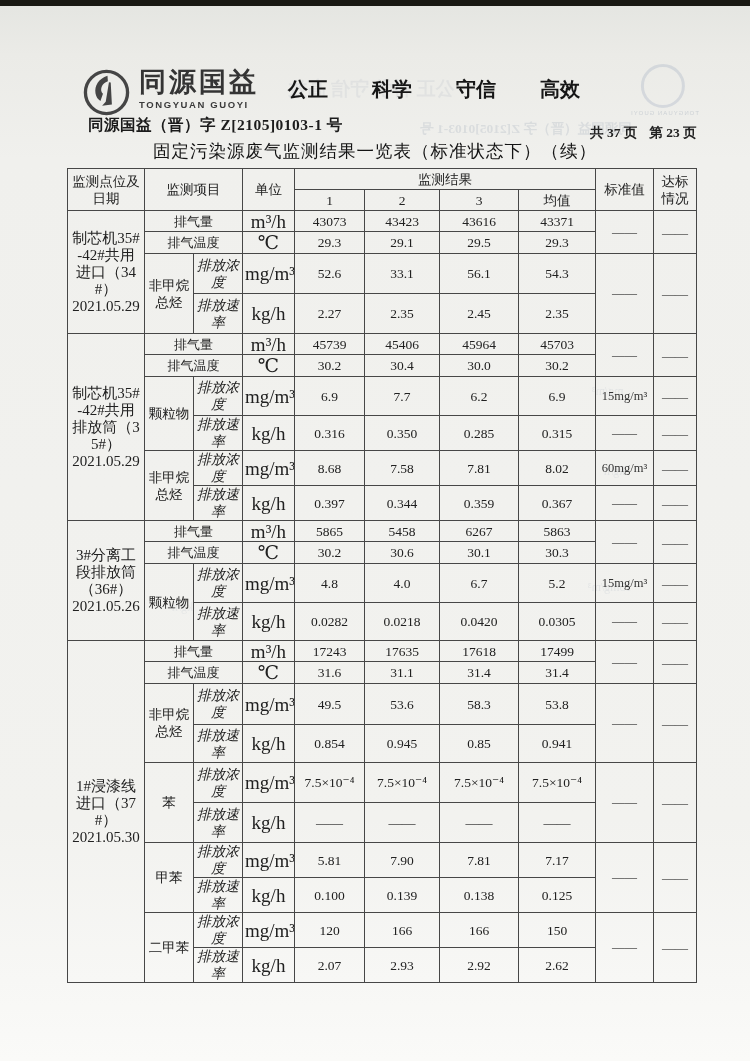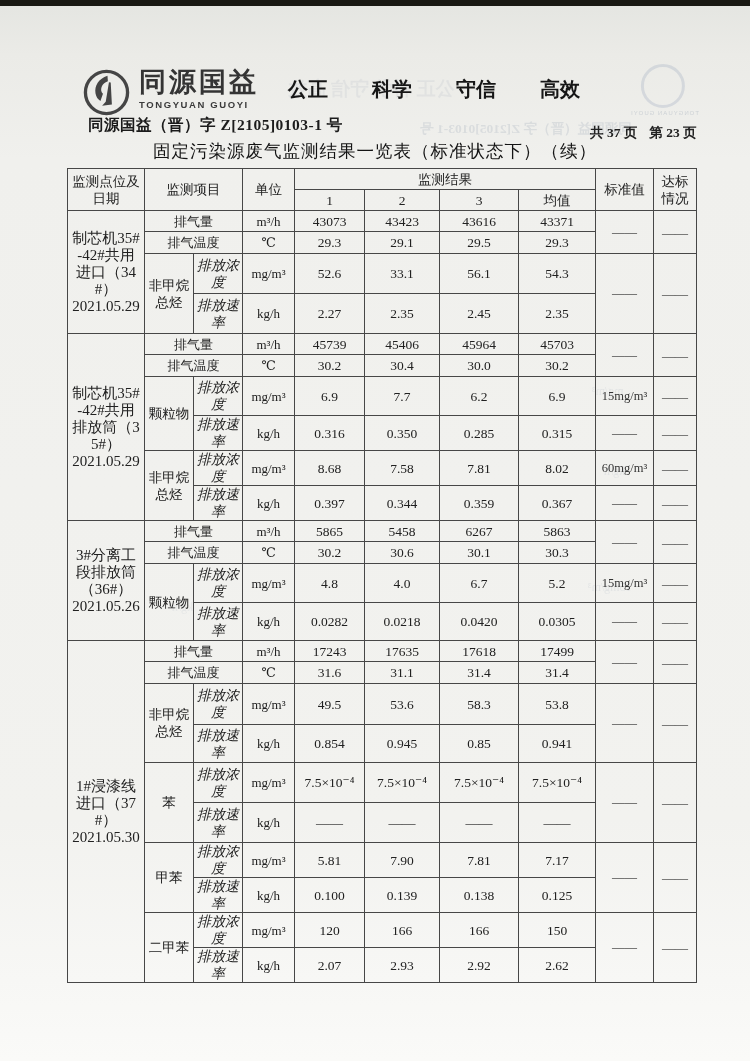--- a/index.html
+++ b/index.html
@@ -38,21 +38,21 @@
     border:1px solid #474747;
     padding:0 2px;
     text-align:center;vertical-align:middle;
     line-height:17px;
     overflow:hidden;
   }
   td.point{font-size:15px;line-height:20px;word-break:break-all;padding:2px 3px;}
   td.item{font-size:13px;}
   td.group{word-break:break-all;font-size:13.5px;}
   td.metric{word-break:break-all;font-size:14px;line-height:17px;font-style:italic;}
-  td.unit{font-size:13px;white-space:nowrap;}
+  td.unit{font-size:19px;white-space:nowrap;}
   td.v{text-align:left;padding-left:8px;font-size:13.5px;white-space:nowrap;}
   td.std{font-size:12.5px;white-space:nowrap;color:#333;}
   td.ok{font-size:13px;word-break:break-all;color:#333;}
   td.hc{font-size:13.5px;word-break:break-all;line-height:18px;}
   tr.h21{height:21px;} tr.h22{height:22px;} tr.h30{height:30px;}
   tr.h33{height:33px;} tr.h34{height:34px;} tr.h35{height:35px;}
   tr.h38{height:38px;} tr.h39{height:39px;} tr.h40{height:40px;}
   tr.h41{height:41px;}
 
   

